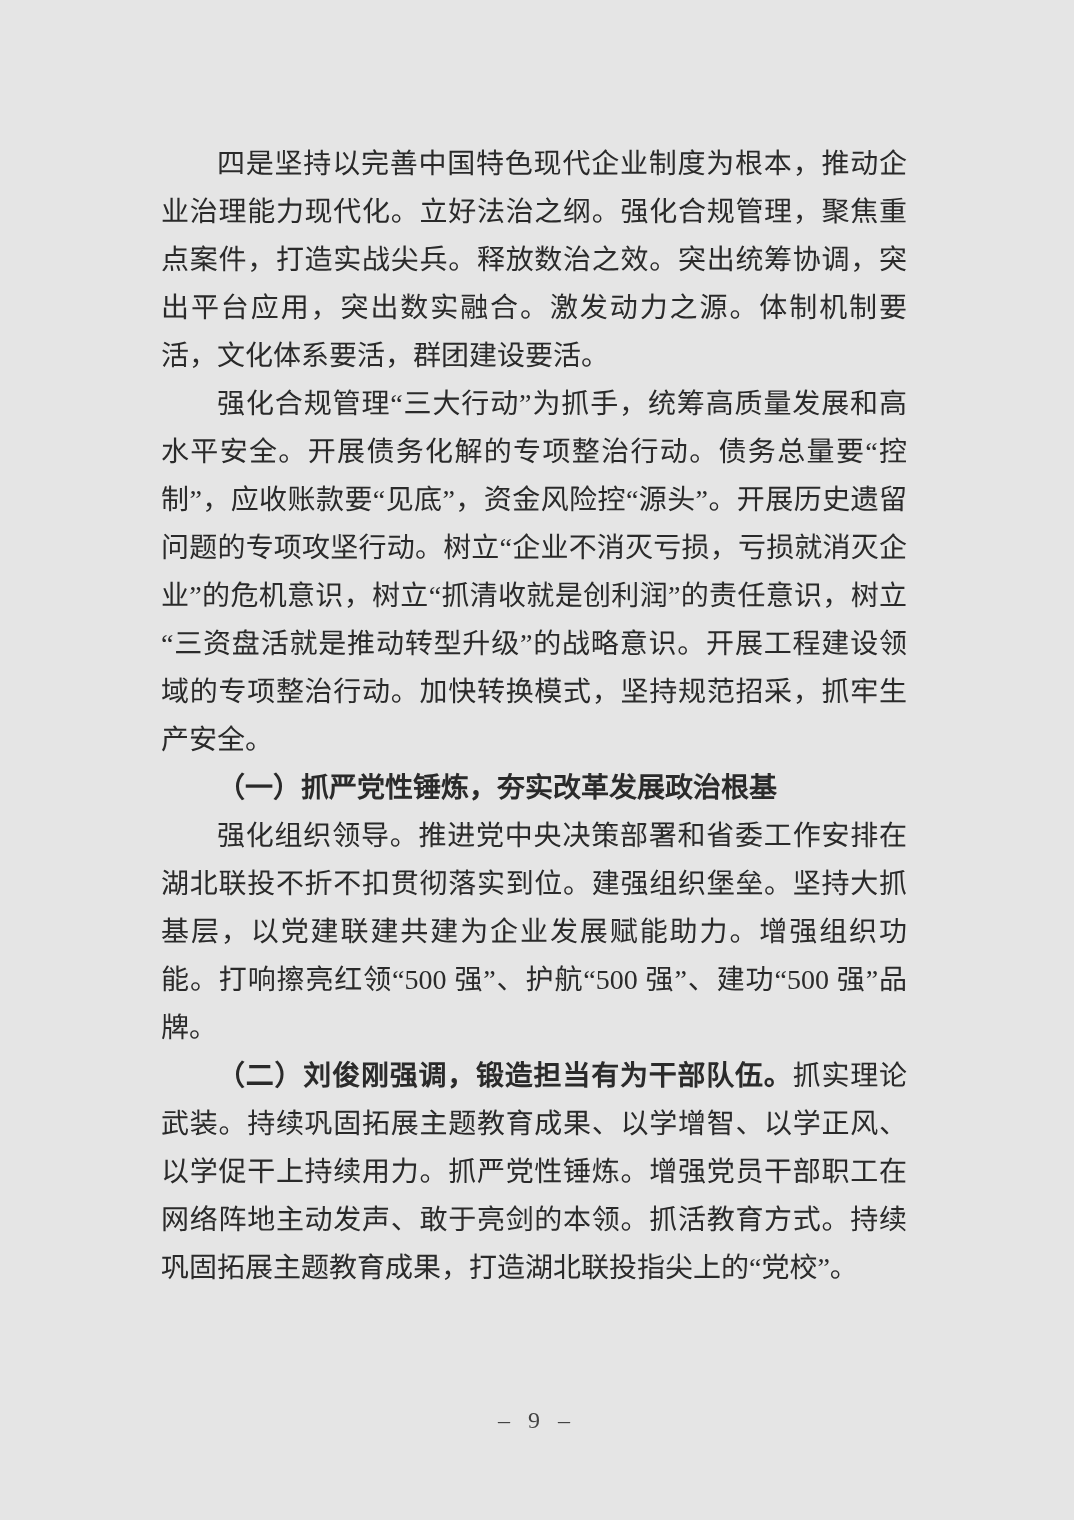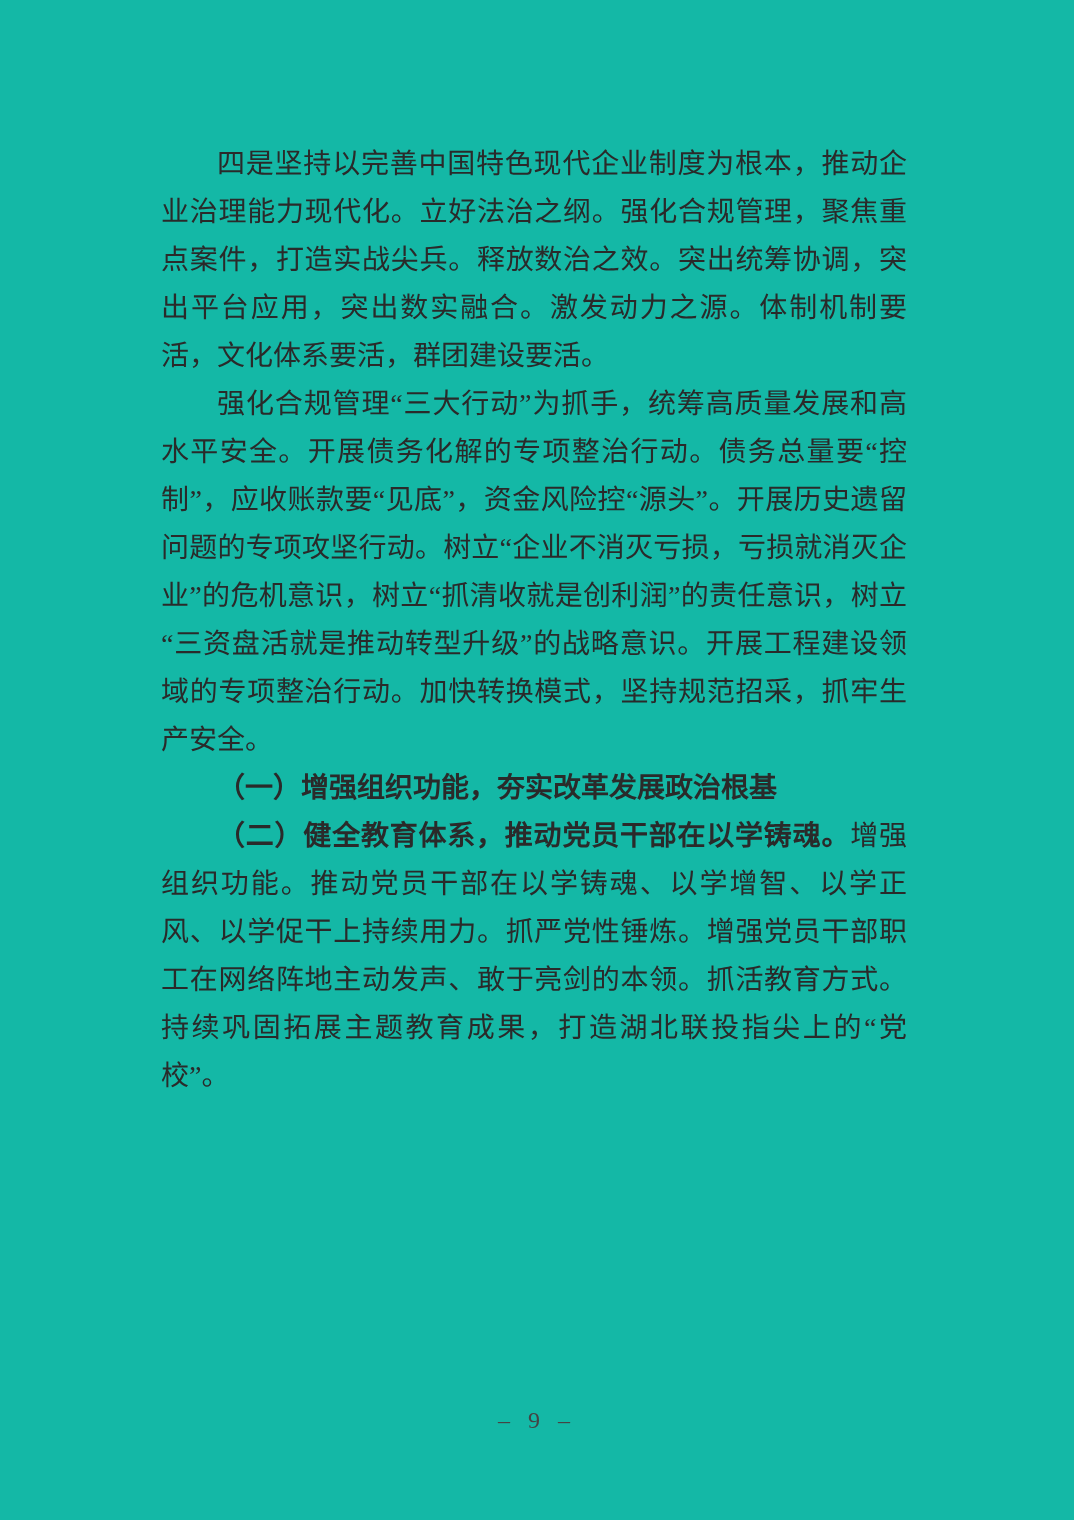--- a/index.html
+++ b/index.html
@@ -4,21 +4,21 @@
 <style>
   html, body {
     margin: 0;
     padding: 0;
     background: #ffffff;
   }
   .page {
     position: relative;
     width: 1074px;
     height: 1520px;
-    background: #14b8a6;
+    background: #e5e5e5;
     overflow: hidden;
     font-family: "Liberation Serif", "DejaVu Serif", serif;
   }
   .doc-content {
     position: absolute;
     left: 161px;
     top: 140px;
     width: 746px;
   }
   .para {
@@ -51,22 +51,23 @@
 
 <div class="page">
 
   <div class="doc-content">
 
     <p class="para"><span>四是坚持以完善中国特色现代企业制度为根本，推动企业治理能力现代化。立好法治之纲。强化合规管理，聚焦重点案件，打造实战尖兵。释放数治之效。突出统筹协调，突出平台应用，突出数实融合。激发动力之源。体制机制要活，文化体系要活，群团建设要活。</span></p>
 
     <p class="para"><span>强化合规管理“三大行动”为抓手，统筹高质量发展和高水平安全。开展债务化解的专项整治行动。债务总量要“控制”，应收账款要“见底”，资金风险控“源头”。开展历史遗留问题的专项攻坚行动。树立“企业不消灭亏损，亏损就消灭企业”的危机意识，树立“抓清收就是创利润”的责任意识，树立“三资盘活就是推动转型升级”的战略意识。开展工程建设领域的专项整治行动。加快转换模式，坚持规范招采，抓牢生产安全。</span></p>
 
 
-    <p class="para"><strong>（一）增强组织功能，夯实改革发展政治根基</strong></p>
+    <p class="para"><strong>（一）抓严党性锤炼，夯实改革发展政治根基</strong></p>
 
+    <p class="para"><span>强化组织领导。推进党中央决策部署和省委工作安排在湖北联投不折不扣贯彻落实到位。建强组织堡垒。坚持大抓基层，以党建联建共建为企业发展赋能助力。增强组织功能。打响擦亮红领“500 强”、护航“500 强”、建功“500 强”品牌。</span></p>
 
-    <p class="para"><strong>（二）健全教育体系，推动党员干部在以学铸魂。</strong><span>增强组织功能。推动党员干部在以学铸魂、以学增智、以学正风、以学促干上持续用力。抓严党性锤炼。增强党员干部职工在网络阵地主动发声、敢于亮剑的本领。抓活教育方式。持续巩固拓展主题教育成果，打造湖北联投指尖上的“党校”。</span></p>
+    <p class="para"><strong>（二）刘俊刚强调，锻造担当有为干部队伍。</strong><span>抓实理论武装。持续巩固拓展主题教育成果、以学增智、以学正风、以学促干上持续用力。抓严党性锤炼。增强党员干部职工在网络阵地主动发声、敢于亮剑的本领。抓活教育方式。持续巩固拓展主题教育成果，打造湖北联投指尖上的“党校”。</span></p>
 
   </div>
 
   <div class="page-number">– 9 –</div>
 
 </div>
 
 </body></html>

